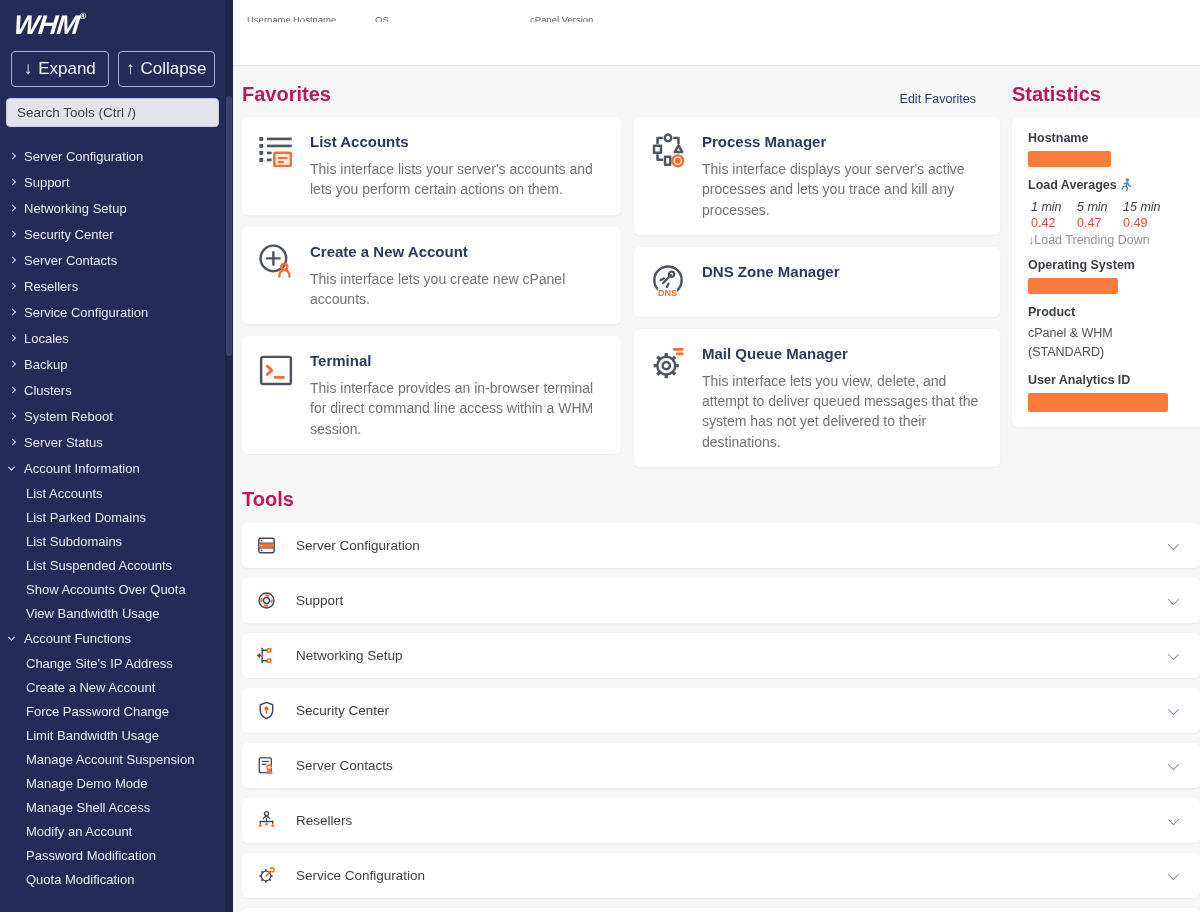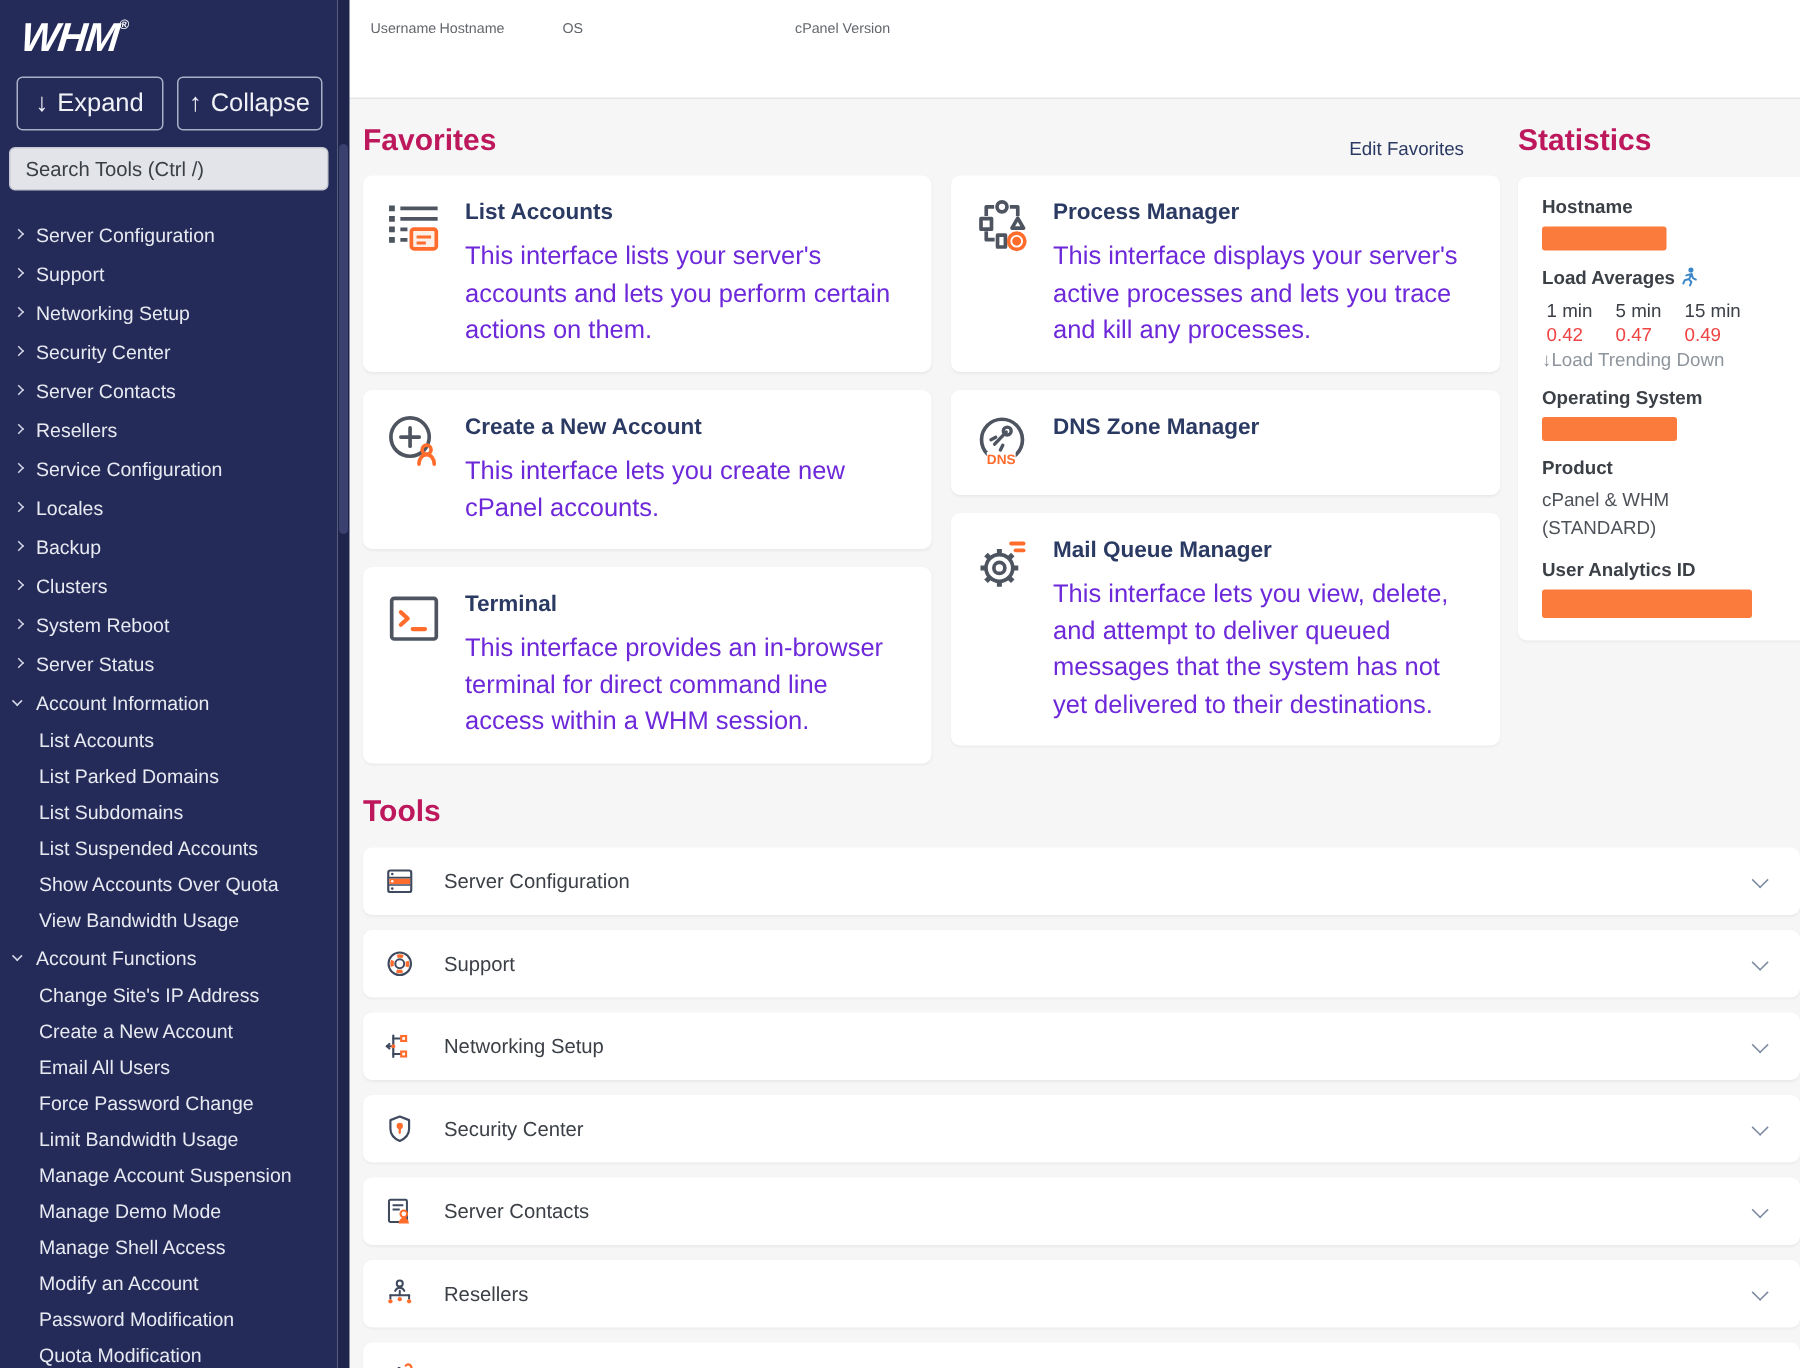--- a/index.html
+++ b/index.html
@@ -39,38 +39,38 @@
   #content { position:absolute; left:233px; top:66px; right:0; bottom:0; background:#f6f6f7; }
   #main-col { position:absolute; left:9px; width:758px; top:0; }
   .section-head { display:flex; justify-content:space-between; align-items:flex-end; margin-top:17px; }
   .section-title { font-size:20px; font-weight:700; color:#be185d;text-align:right; }
   .edit-link { font-size:12.5px; color:#2b3a63; margin-right:24px; cursor:pointer; }
   #fav-cards { display:grid; grid-template-columns:379px 366px; gap:13px; margin-top:11px; }
   .fav-col { display:flex; flex-direction:column; gap:12px; }
   .card { background:#fff; border-radius:6px; box-shadow:0 1px 2px rgba(0,0,0,.05); padding:13px 16px 15px 13px; display:flex; gap:13px; cursor:pointer; }
   .card-icon { flex:0 0 42px; width:42px; height:42px; }
   .card-title { font-size:15px; font-weight:700; color:#2b3a63; margin:3px 0 9px; }
-  .card-desc { font-size:17px; color:#6d28d9; line-height:1.45; }
+  .card-desc { font-size:14px; color:#737373; line-height:1.45; }
 
   
   #tools-list { margin-top:12px; }
   .tool-row { background:#fff; border-radius:6px; box-shadow:0 1px 2px rgba(0,0,0,.05); height:45px; display:flex; align-items:center; padding:0 24px 0 13px; margin-bottom:10px; margin-right:0; cursor:pointer; }
   .tool-icon { width:23px; height:23px; flex:0 0 23px; }
   .tool-label { font-size:13.5px; color:#3b3f46; margin-left:18px; }
   .tool-chev { margin-left:auto; width:8px; height:8px; border-right:1.6px solid #7b8aa0; border-bottom:1.6px solid #7b8aa0; transform:rotate(45deg) translateY(-2px); }
 
   
   #stats-col { position:absolute; left:779px; right:-6px; top:0; }
   #stats-card { background:#fff; border-radius:6px; box-shadow:0 1px 2px rgba(0,0,0,.05); margin-top:12px; padding:13px 16px 15px 16px; }
   .stat-label { font-size:12.5px; font-weight:700; color:#3b3f46; margin-top:11px; }
   .stat-label:first-child { margin-top:0; }
   .redact-bar { background:#fb7b3c; border-radius:2px; height:16px; margin-top:6px; }
   .bar-hostname { width:83px; } .bar-os { width:90px; } .bar-analytics { width:140px; height:19px; }
   .load-head, .load-vals { display:grid; grid-template-columns:46px 46px 56px; font-size:12.5px; }
-  .load-head { color:#3b3f46; margin-top:6px; padding-left:3px; }
+  .load-head { color:#3b3f46; margin-top:6px; padding-left:3px;font-style:italic; }
   .load-vals { color:#ef4444; margin-top:2px; padding-left:3px; }
   .trend { font-size:12.5px; color:#8f959d; margin-top:3px; }
   .product-val { font-size:12.5px; color:#4d5158; line-height:1.5; margin-top:5px; }
   .la-icon { display:inline-block; vertical-align:-2px; margin-left:4px; }
 </style>
 </head>
 <body>
 
 <div id="sidebar">
   <div class="logo">
@@ -99,21 +99,20 @@
       <div class="nav-item top"><span class="chev down"></span><span class="label">Account Information</span></div>
       <div class="nav-item sub"><span class="label">List Accounts</span></div>
       <div class="nav-item sub"><span class="label">List Parked Domains</span></div>
       <div class="nav-item sub"><span class="label">List Subdomains</span></div>
       <div class="nav-item sub"><span class="label">List Suspended Accounts</span></div>
       <div class="nav-item sub"><span class="label">Show Accounts Over Quota</span></div>
       <div class="nav-item sub"><span class="label">View Bandwidth Usage</span></div>
       <div class="nav-item top"><span class="chev down"></span><span class="label">Account Functions</span></div>
       <div class="nav-item sub"><span class="label">Change Site's IP Address</span></div>
       <div class="nav-item sub"><span class="label">Create a New Account</span></div>
-      <div class="nav-item sub"><span class="label">Email All Users</span></div>
       <div class="nav-item sub"><span class="label">Force Password Change</span></div>
       <div class="nav-item sub"><span class="label">Limit Bandwidth Usage</span></div>
       <div class="nav-item sub"><span class="label">Manage Account Suspension</span></div>
       <div class="nav-item sub"><span class="label">Manage Demo Mode</span></div>
       <div class="nav-item sub"><span class="label">Manage Shell Access</span></div>
       <div class="nav-item sub"><span class="label">Modify an Account</span></div>
       <div class="nav-item sub"><span class="label">Password Modification</span></div>
       <div class="nav-item sub"><span class="label">Quota Modification</span></div>
       <div class="nav-item sub"></div>
     </div>

